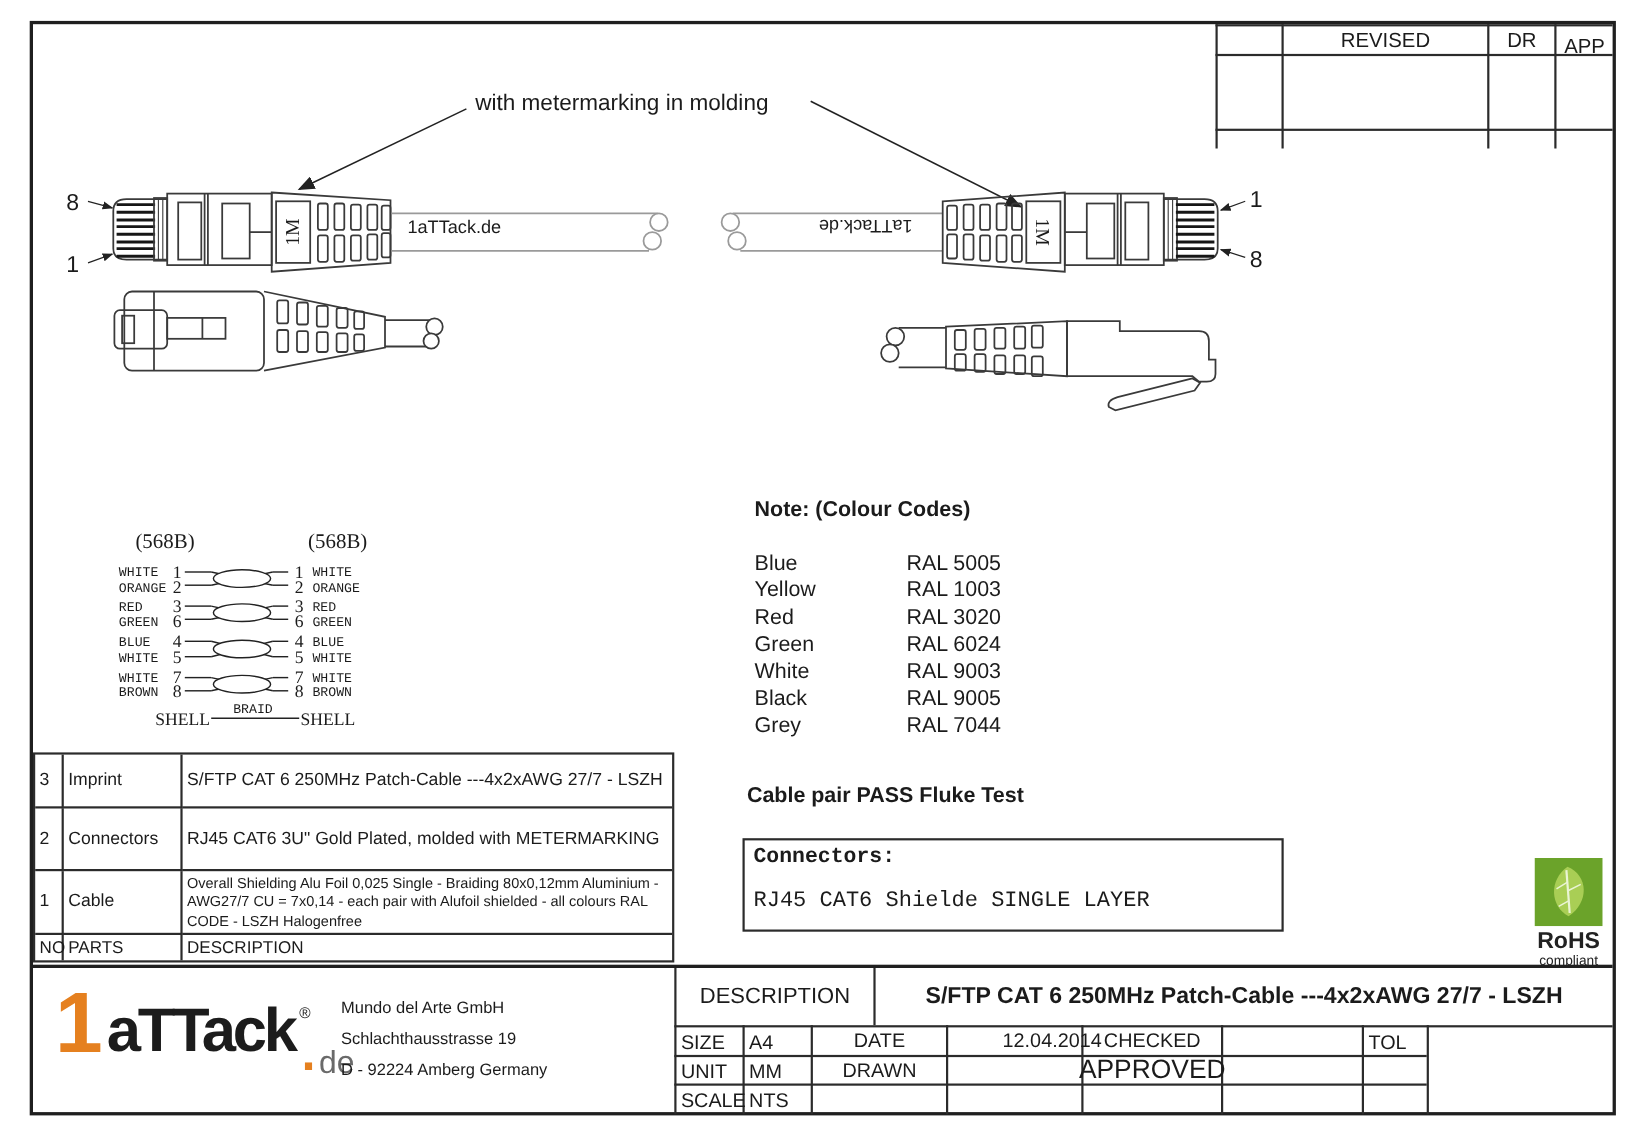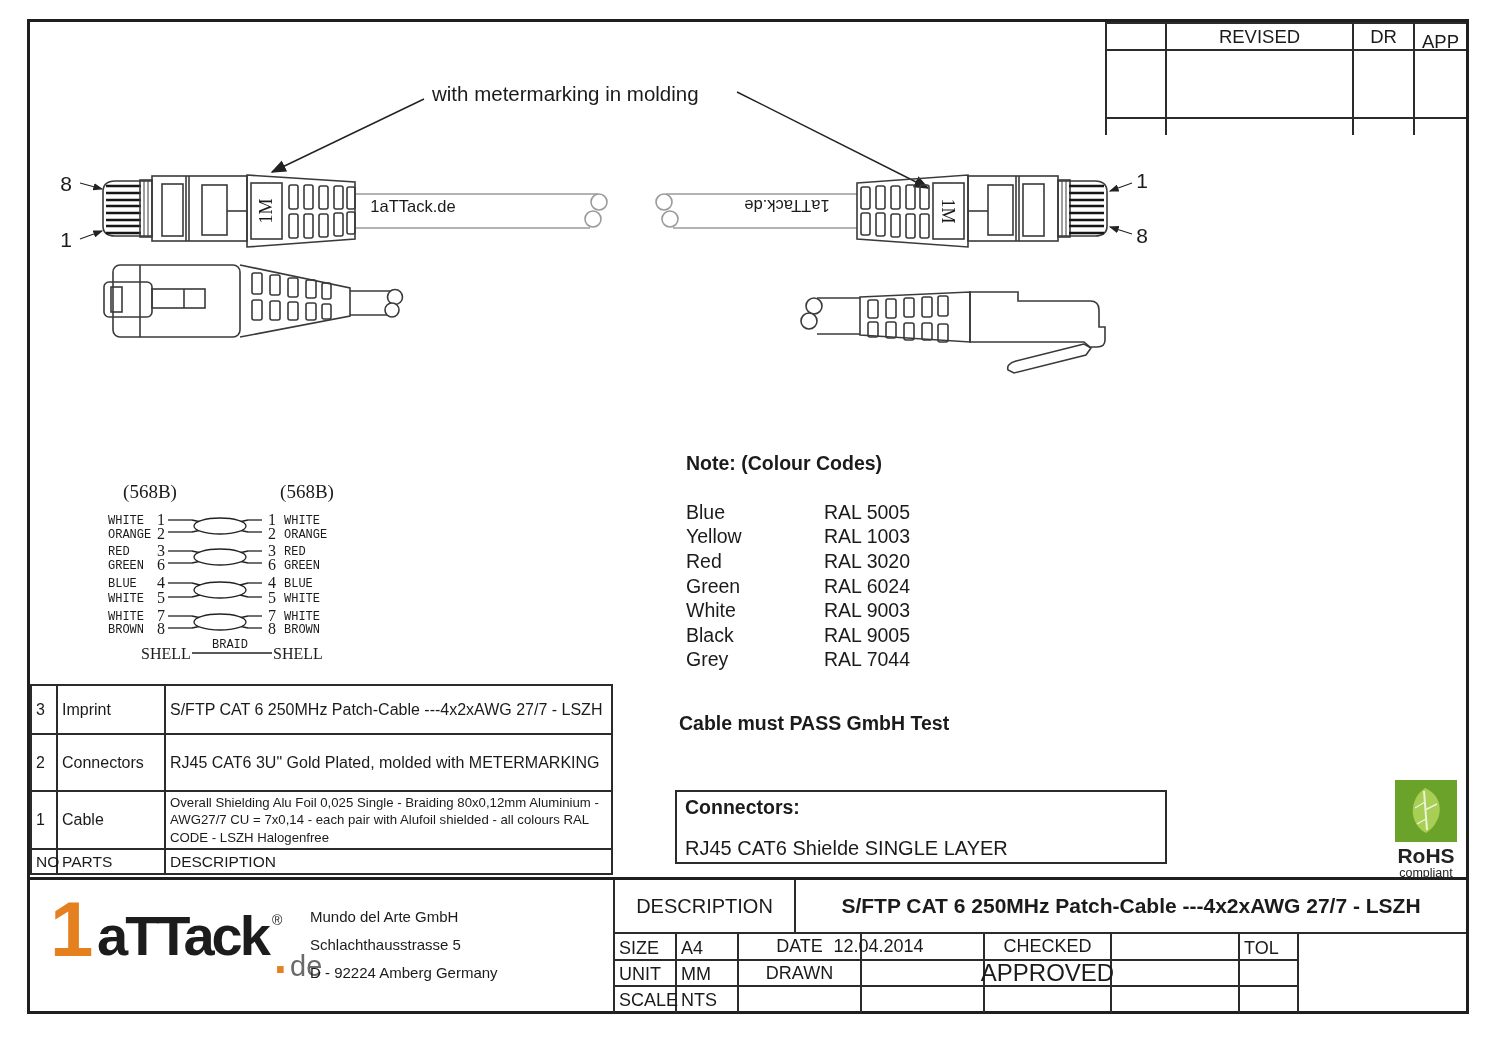--- a/index.html
+++ b/index.html
@@ -328,23 +328,23 @@
     <div class="note-row">
       <span class="note-name">Black</span>
       <span>RAL 9005</span>
       </div>
     <div class="note-row">
       <span class="note-name">Grey</span>
       <span>RAL 7044</span>
       </div>
   </div>
 
-  <div class="lbl" style="left:679px;top:712px;font-size:19.5px;font-weight:bold;">Cable must PASS GmbH Test</div>
-
-  <div class="abs" style="left:675px;top:790px;width:492px;height:74px;border:2px solid #2b2b2b;box-sizing:border-box;padding:4px 8px;">
+  <div class="lbl" style="left:679px;top:712px;font-size:19.5px;font-weight:bold;">Cable pair PASS Fluke Test</div>
+
+  <div class="abs" style="left:675px;top:762px;width:492px;height:85px;border:2px solid #2b2b2b;box-sizing:border-box;padding:4px 8px;font-family:Liberation Mono, monospace;">
     <div style="font-size:19.5px;font-weight:bold;">Connectors:</div>
     <div style="font-size:20px;margin-top:18px;">
       <span>RJ45 CAT6 Shielde</span>
       <span>SINGLE LAYER</span>
     </div>
   </div>
 
   <div class="parts">
     <div>3</div>
     <div>Imprint</div>
@@ -377,30 +377,30 @@
 
     <div class="abs" style="left:10px;top:6px;width:300px;height:120px;">
       <span class="logo-one">1</span>
       <span class="logo-word">aTTack</span>
       <span class="logo-reg">®</span>
       <span class="logo-dot">.</span>
       <span class="logo-tld">de</span>
     </div>
 
     <div class="lbl" style="left:280px;top:28px;font-size:15px;">Mundo del Arte GmbH</div>
-    <div class="lbl" style="left:280px;top:56px;font-size:15px;">Schlachthausstrasse 5</div>
+    <div class="lbl" style="left:280px;top:56px;font-size:15px;">Schlachthausstrasse 19</div>
     <div class="lbl" style="left:280px;top:84px;font-size:15px;">D - 92224 Amberg Germany</div>
 
     <div class="lbl ctr" style="left:585px;top:0;width:179px;height:52px;font-size:20px;">DESCRIPTION</div>
     <div class="lbl ctr" style="left:766px;top:0;width:670px;height:52px;font-size:21px;font-weight:bold;">S/FTP CAT 6 250MHz Patch-Cable ---4x2xAWG 27/7 - LSZH</div>
 
     <div class="lbl" style="left:589px;top:58px;font-size:18px;">SIZE</div>
     <div class="lbl" style="left:651px;top:58px;font-size:18px;">A4</div>
     <div class="lbl ctr" style="left:709px;top:54px;width:121px;height:25px;font-size:18px;">DATE</div>
-    <div class="lbl ctr" style="left:788px;top:54px;width:121px;height:25px;font-size:18px;">12.04.2014</div>
+    <div class="lbl ctr" style="left:866px;top:54px;width:121px;height:25px;font-size:18px;">12.04.2014</div>
     <div class="lbl ctr" style="left:955px;top:54px;width:125px;height:25px;font-size:18px;">CHECKED</div>
     <div class="lbl" style="left:1214px;top:58px;font-size:18px;">TOL</div>
 
     <div class="lbl" style="left:589px;top:84px;font-size:18px;">UNIT</div>
     <div class="lbl" style="left:651px;top:84px;font-size:18px;">MM</div>
     <div class="lbl ctr" style="left:709px;top:81px;width:121px;height:24px;font-size:18px;">DRAWN</div>
     <div class="lbl ctr" style="left:955px;top:81px;width:125px;height:24px;font-size:24px;">APPROVED</div>
 
     <div class="lbl" style="left:589px;top:110px;font-size:18px;">SCALE</div>
     <div class="lbl" style="left:651px;top:110px;font-size:18px;">NTS</div>

